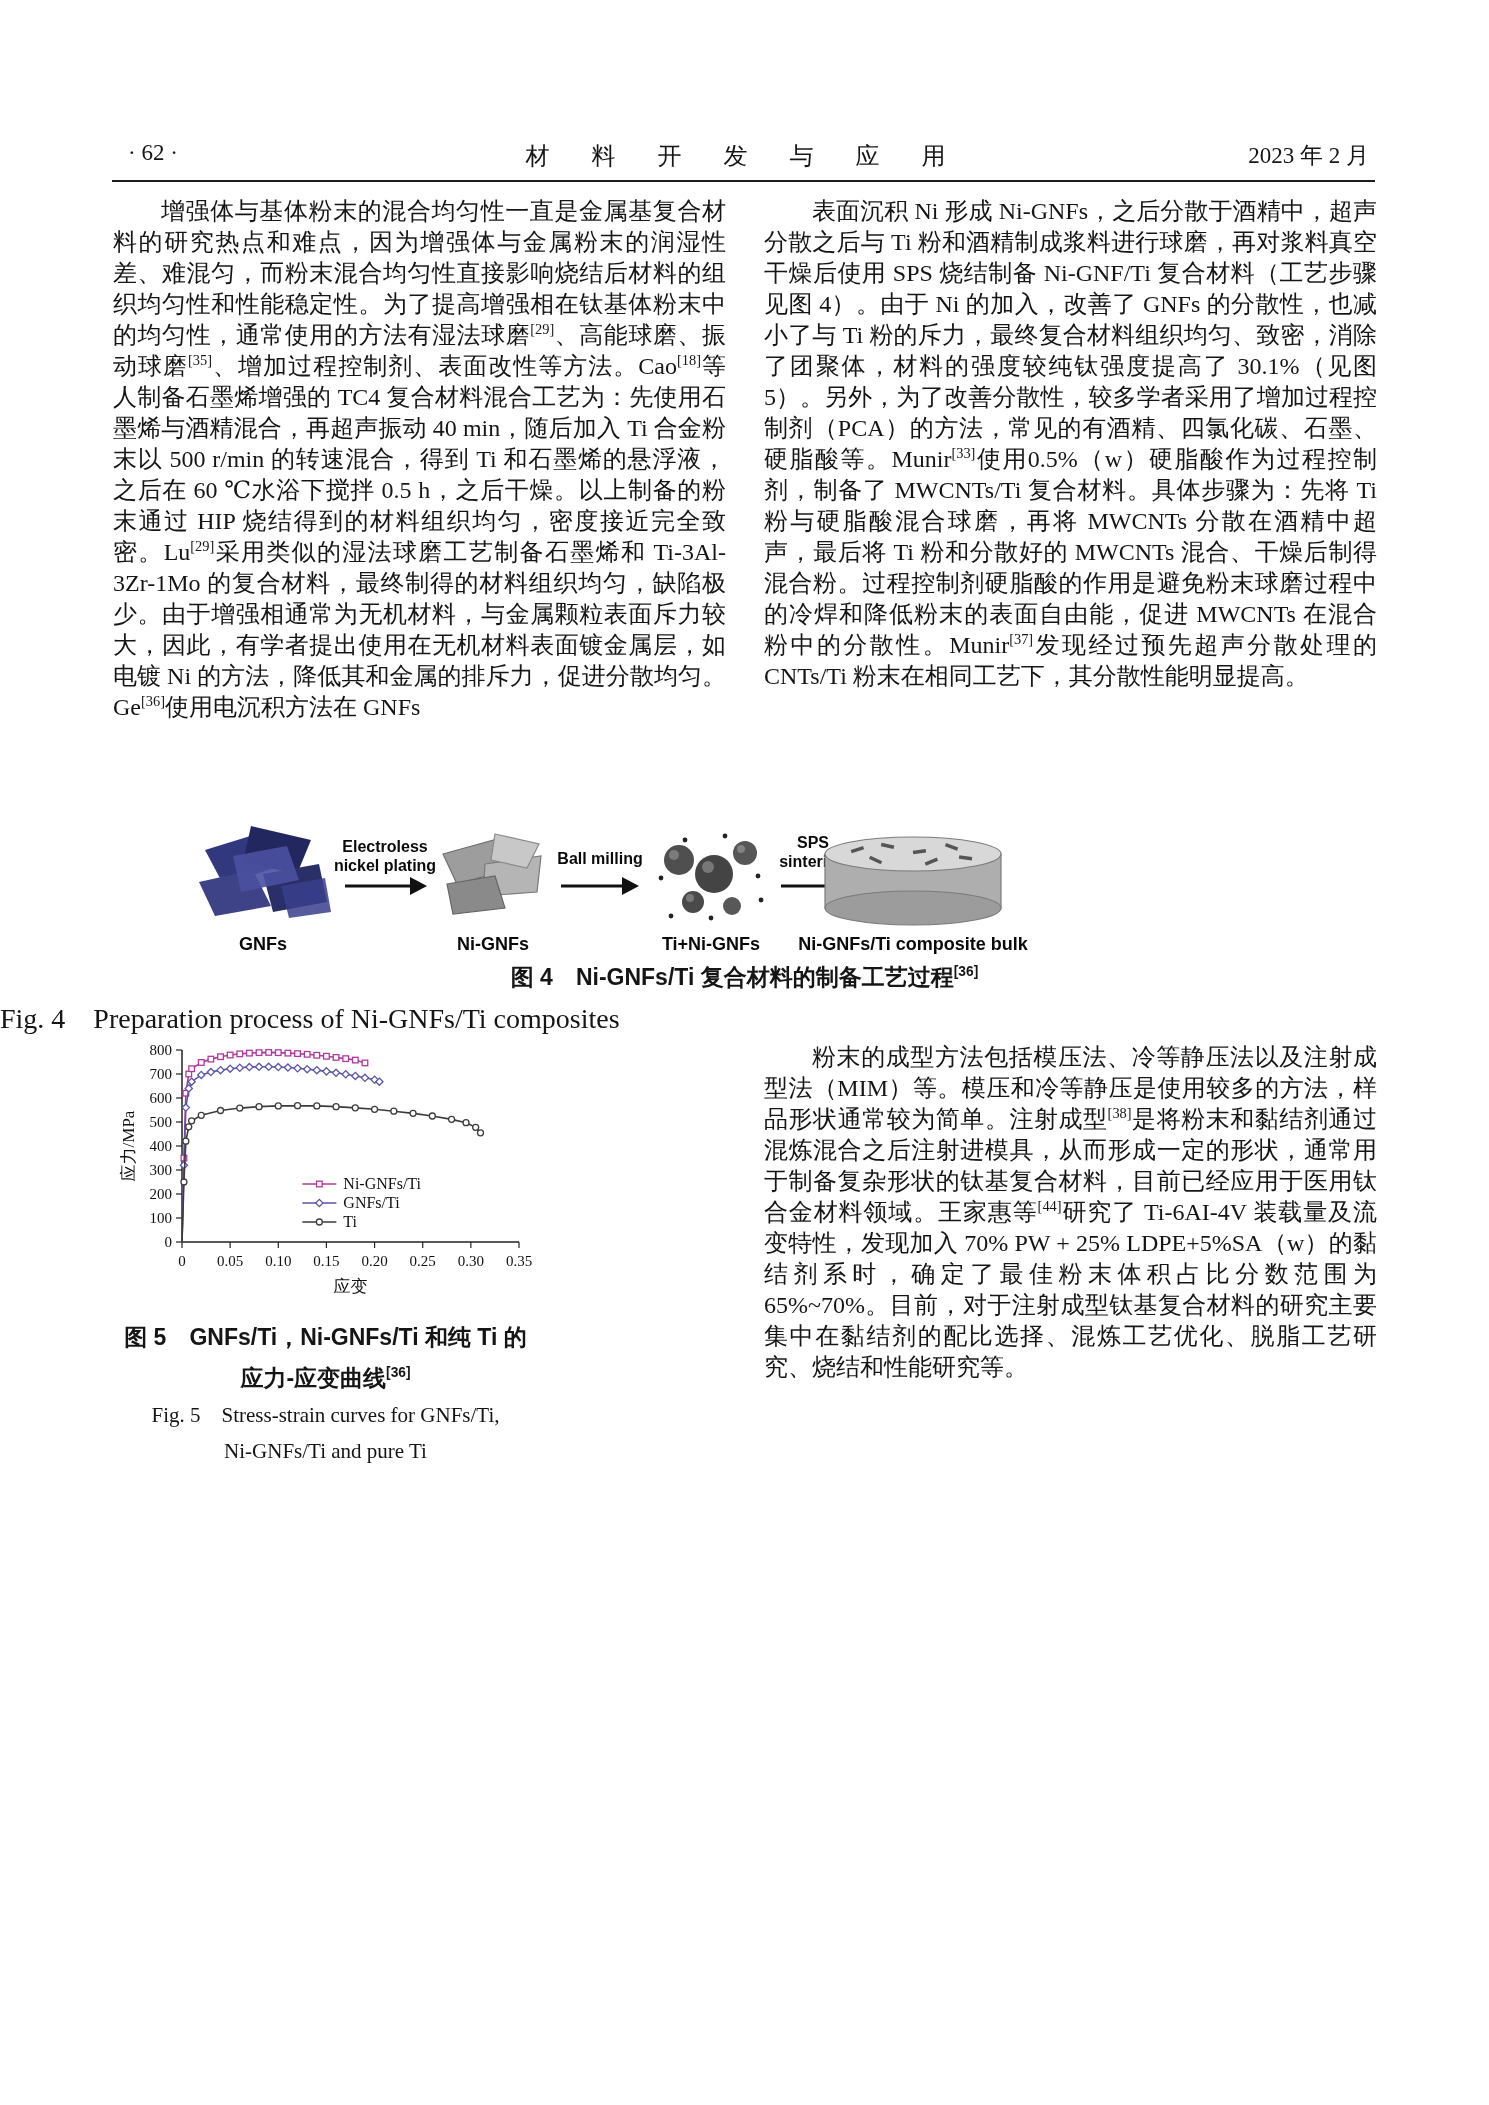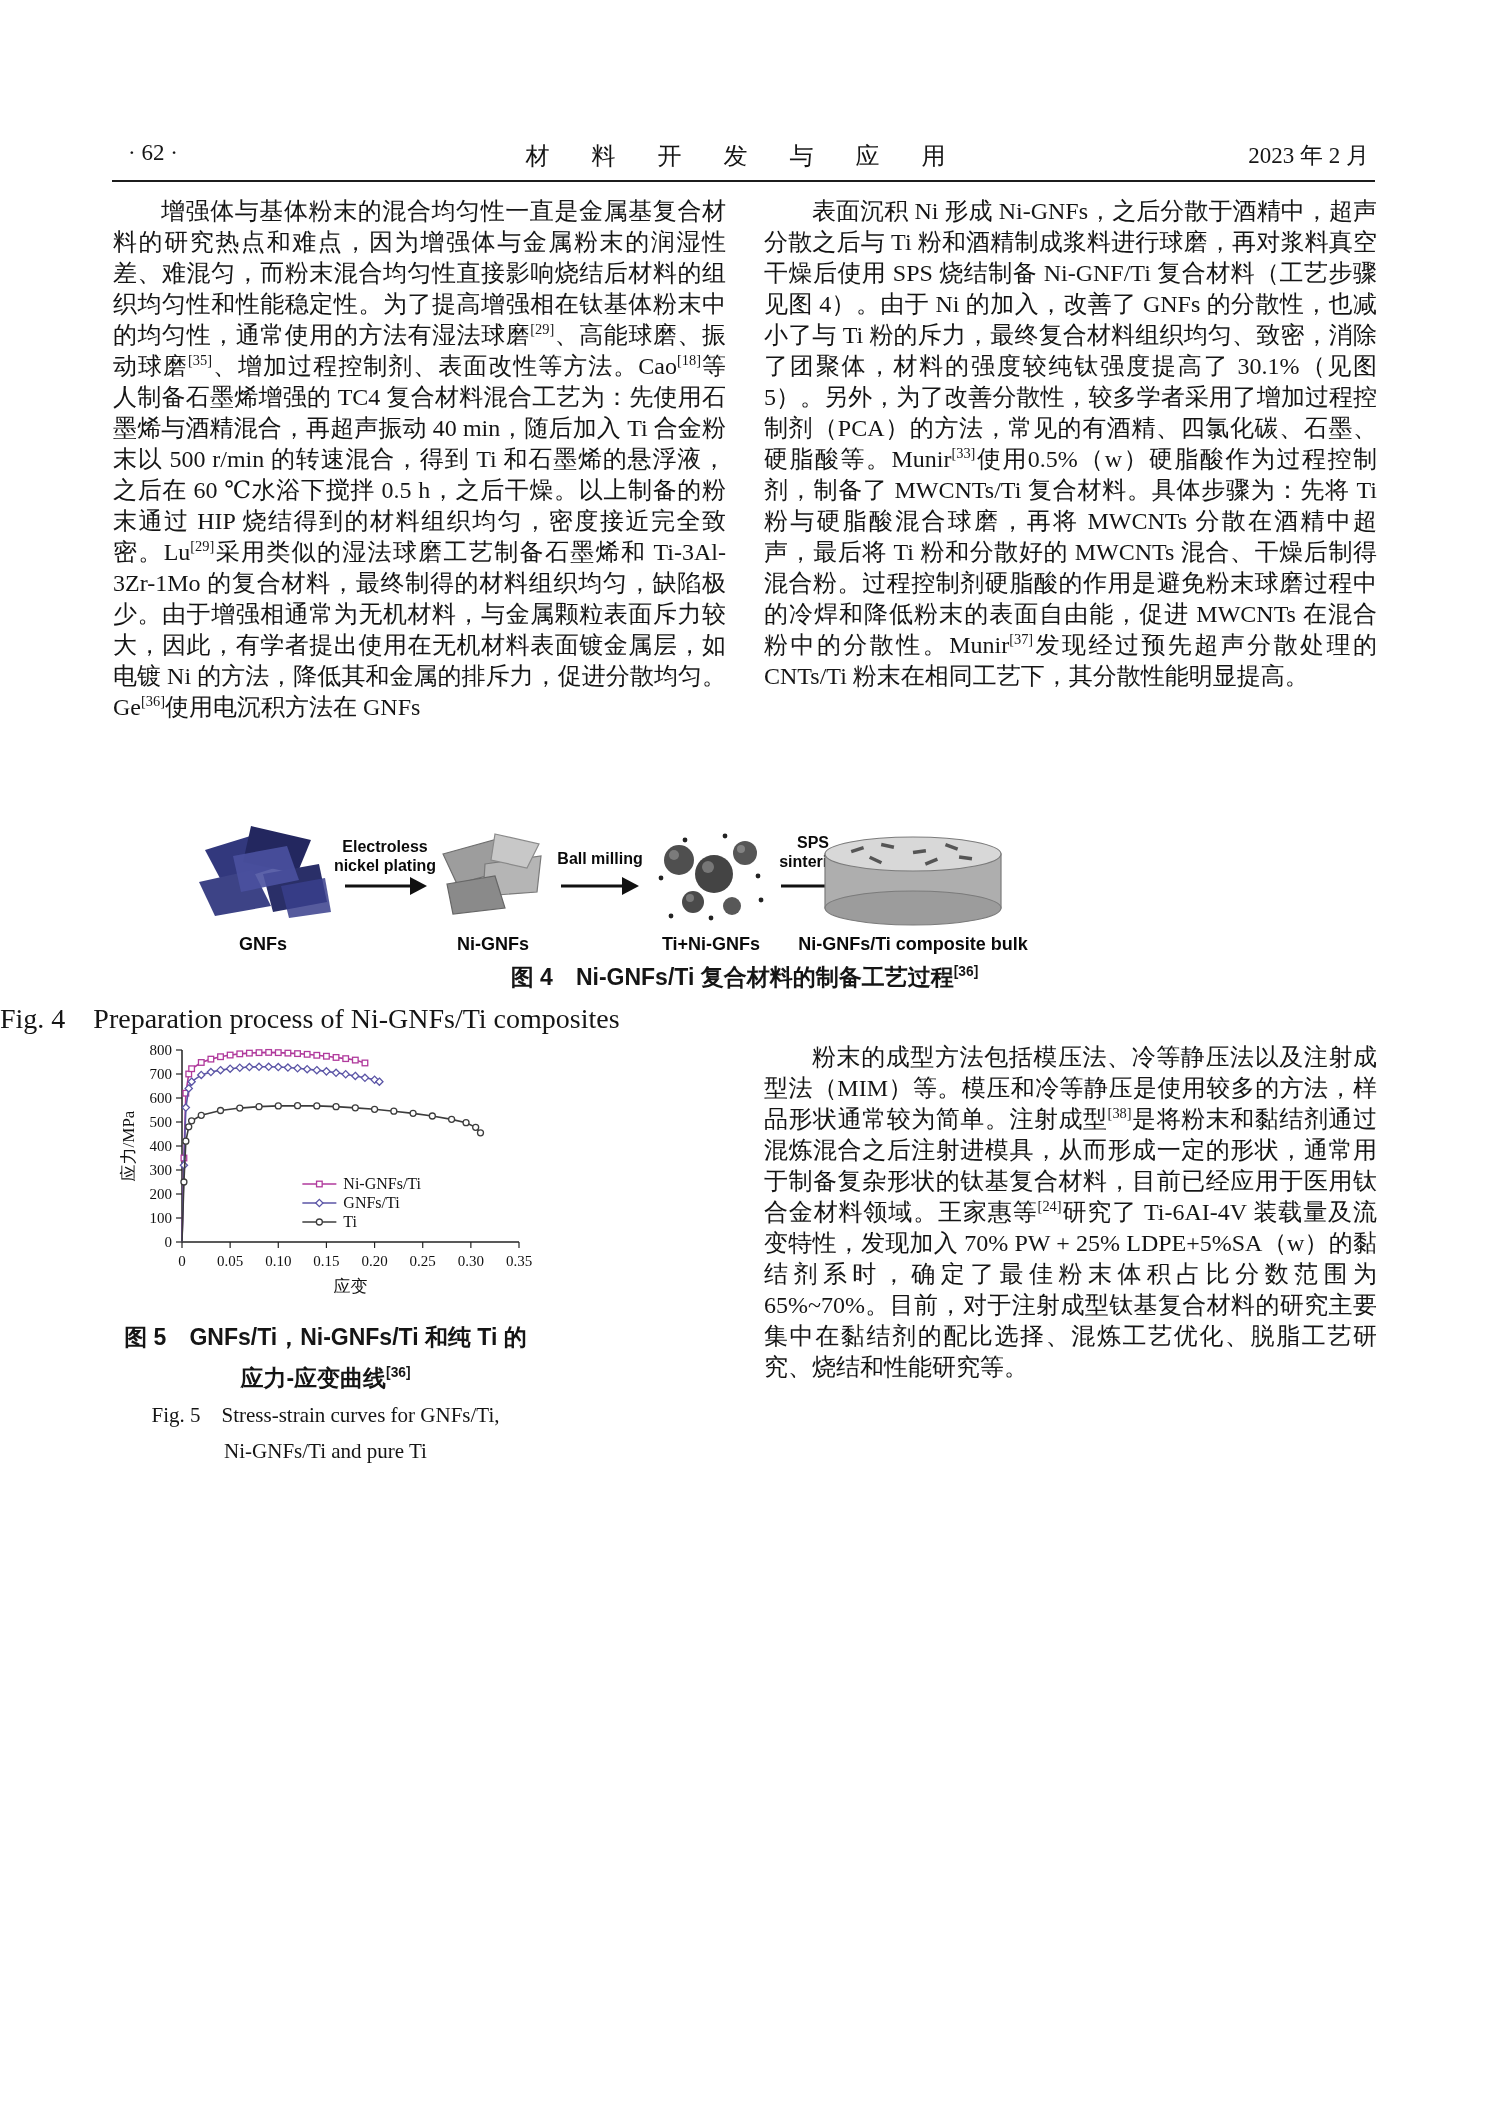--- a/index.html
+++ b/index.html
@@ -51,21 +51,21 @@
   <div id="header-date" class="hdr">2023 年 2 月</div>
   <div id="header-rule"></div>
 
   <div id="left-para1" class="para">
     <p>增强体与基体粉末的混合均匀性一直是金属基复合材料的研究热点和难点，因为增强体与金属粉末的润湿性差、难混匀，而粉末混合均匀性直接影响烧结后材料的组织均匀性和性能稳定性。为了提高增强相在钛基体粉末中的均匀性，通常使用的方法有湿法球磨<sup>[29]</sup>、高能球磨、振动球磨<sup>[35]</sup>、增加过程控制剂、表面改性等方法。Cao<sup>[18]</sup>等人制备石墨烯增强的 TC4 复合材料混合工艺为：先使用石墨烯与酒精混合，再超声振动 40 min，随后加入 Ti 合金粉末以 500 r/min 的转速混合，得到 Ti 和石墨烯的悬浮液，之后在 60 ℃水浴下搅拌 0.5 h，之后干燥。以上制备的粉末通过 HIP 烧结得到的材料组织均匀，密度接近完全致密。Lu<sup>[29]</sup>采用类似的湿法球磨工艺制备石墨烯和 Ti-3Al-3Zr-1Mo 的复合材料，最终制得的材料组织均匀，缺陷极少。由于增强相通常为无机材料，与金属颗粒表面斥力较大，因此，有学者提出使用在无机材料表面镀金属层，如电镀 Ni 的方法，降低其和金属的排斥力，促进分散均匀。Ge<sup>[36]</sup>使用电沉积方法在 GNFs</p>
   </div>
   <div id="right-para1" class="para">
     <p>表面沉积 Ni 形成 Ni-GNFs，之后分散于酒精中，超声分散之后与 Ti 粉和酒精制成浆料进行球磨，再对浆料真空干燥后使用 SPS 烧结制备 Ni-GNF/Ti 复合材料（工艺步骤见图 4）。由于 Ni 的加入，改善了 GNFs 的分散性，也减小了与 Ti 粉的斥力，最终复合材料组织均匀、致密，消除了团聚体，材料的强度较纯钛强度提高了 30.1%（见图 5）。另外，为了改善分散性，较多学者采用了增加过程控制剂（PCA）的方法，常见的有酒精、四氯化碳、石墨、硬脂酸等。Munir<sup>[33]</sup>使用0.5%（w）硬脂酸作为过程控制剂，制备了 MWCNTs/Ti 复合材料。具体步骤为：先将 Ti 粉与硬脂酸混合球磨，再将 MWCNTs 分散在酒精中超声，最后将 Ti 粉和分散好的 MWCNTs 混合、干燥后制得混合粉。过程控制剂硬脂酸的作用是避免粉末球磨过程中的冷焊和降低粉末的表面自由能，促进 MWCNTs 在混合粉中的分散性。Munir<sup>[37]</sup>发现经过预先超声分散处理的 CNTs/Ti 粉末在相同工艺下，其分散性能明显提高。</p>
   </div>
   <div id="right-para2" class="para">
-    <p>粉末的成型方法包括模压法、冷等静压法以及注射成型法（MIM）等。模压和冷等静压是使用较多的方法，样品形状通常较为简单。注射成型<sup>[38]</sup>是将粉末和黏结剂通过混炼混合之后注射进模具，从而形成一定的形状，通常用于制备复杂形状的钛基复合材料，目前已经应用于医用钛合金材料领域。王家惠等<sup>[24]</sup>研究了 Ti-6AI-4V 装载量及流变特性，发现加入 70% PW + 25% LDPE+5%SA（w）的黏结剂系时，确定了最佳粉末体积占比分数范围为 65%~70%。目前，对于注射成型钛基复合材料的研究主要集中在黏结剂的配比选择、混炼工艺优化、脱脂工艺研究、烧结和性能研究等。</p>
+    <p>粉末的成型方法包括模压法、冷等静压法以及注射成型法（MIM）等。模压和冷等静压是使用较多的方法，样品形状通常较为简单。注射成型<sup>[38]</sup>是将粉末和黏结剂通过混炼混合之后注射进模具，从而形成一定的形状，通常用于制备复杂形状的钛基复合材料，目前已经应用于医用钛合金材料领域。王家惠等<sup>[44]</sup>研究了 Ti-6AI-4V 装载量及流变特性，发现加入 70% PW + 25% LDPE+5%SA（w）的黏结剂系时，确定了最佳粉末体积占比分数范围为 65%~70%。目前，对于注射成型钛基复合材料的研究主要集中在黏结剂的配比选择、混炼工艺优化、脱脂工艺研究、烧结和性能研究等。</p>
   </div>
 
   <div id="figure4">
     <svg width="1263" height="148" viewBox="0 0 1263 148">
 
       <g>
         <path d="M92 34 L150 16 L168 50 L110 68 Z" fill="#32387d"></path>
         <path d="M138 10 L198 24 L184 58 L130 46 Z" fill="#23275f"></path>
         <path d="M86 66 L140 54 L158 90 L102 100 Z" fill="#3d4386"></path>
         <path d="M150 58 L206 48 L214 86 L160 96 Z" fill="#2a2f68"></path>

